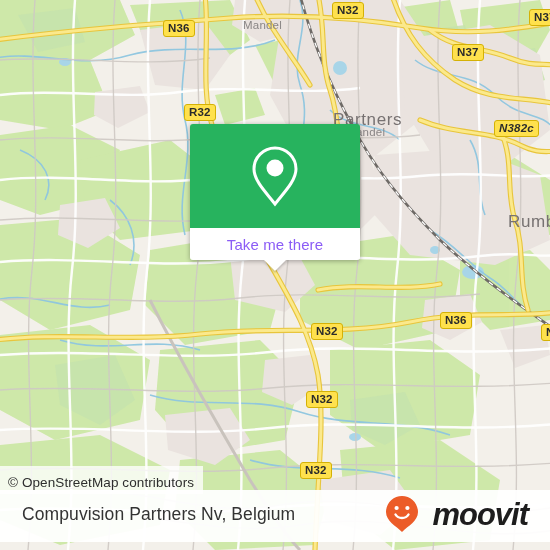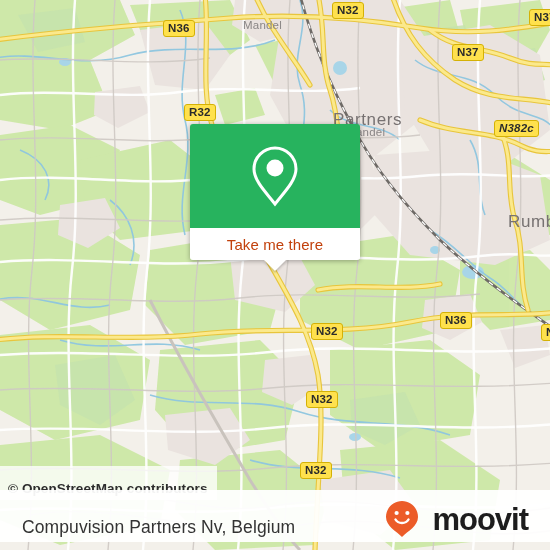--- a/index.html
+++ b/index.html
@@ -83,21 +83,21 @@
     box-sizing: border-box;
   }
   #popup-action {
     width: 100%;
     height: 32px;
     background: #ffffff;
     border-radius: 0 0 3px 3px;
     display: flex;
     align-items: center;
     justify-content: center;
-    color: #c2410c;
+    color: #8b5cf6;
     font-size: 15px;
     letter-spacing: .1px;
     box-sizing: border-box;
   }
   #popup-tail {
     position: absolute;
     left: 50%;
     bottom: -11px;
     margin-left: -11px;
     width: 0; height: 0;
@@ -106,57 +106,57 @@
     border-top: 11px solid #ffffff;
     filter: drop-shadow(0 2px 1px rgba(0,0,0,.18));
   }
 
   
   #attribution {
     position: absolute;
     left: 0;
     top: 466px;
     height: 24px;
-    padding: 10px 9px 0 8px;
+    padding: 4px 9px 0 8px;
     display: flex;
     align-items: center;
     background: rgba(255,255,255,.78);
     color: #2d2d2d;
     font-size: 13.5px;
     letter-spacing: .1px;
     white-space: nowrap;
     z-index: 30;
-    font-weight: bold;
   }
 
   
   #footer {
     position: absolute;
     left: 0;
     top: 490px;
     width: 550px;
     height: 52px;
     background: rgba(255,255,255,.94);
     display: flex;
-    align-items: flex-end;
+    align-items: center;
     justify-content: space-between;
     padding: 0 22px 4px 22px;
     box-sizing: border-box;
     z-index: 50;
   }
   #footer-title {
     color: #333333;
     font-size: 17.5px;
     letter-spacing: .1px;
     white-space: nowrap;
   }
   #moovit-logo {
     display: flex;
     align-items: center;
     gap: 12px;
+    font-style: italic;
   }
   #moovit-wordmark {
     color: #1d1d1d;
     font-size: 31px;
     font-weight: bold;
     letter-spacing: -1px;
     line-height: 31px;
     margin-left: 1px;
   }
 </style>

